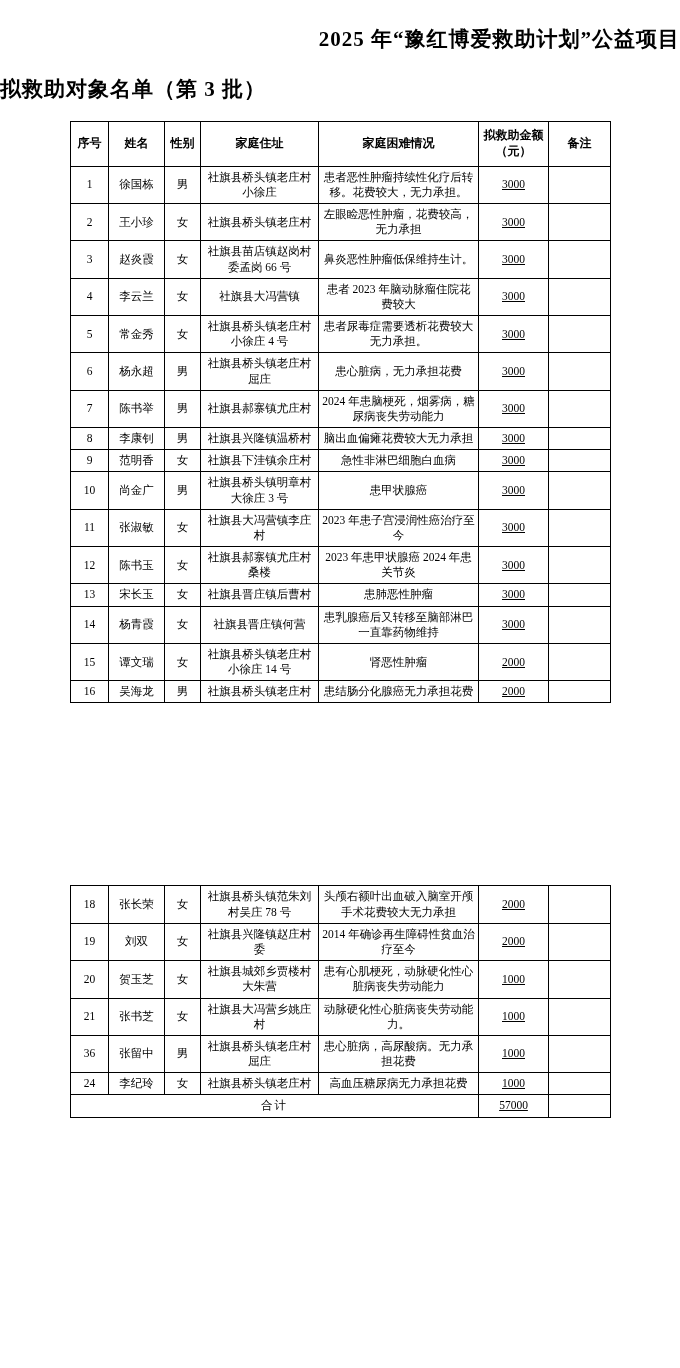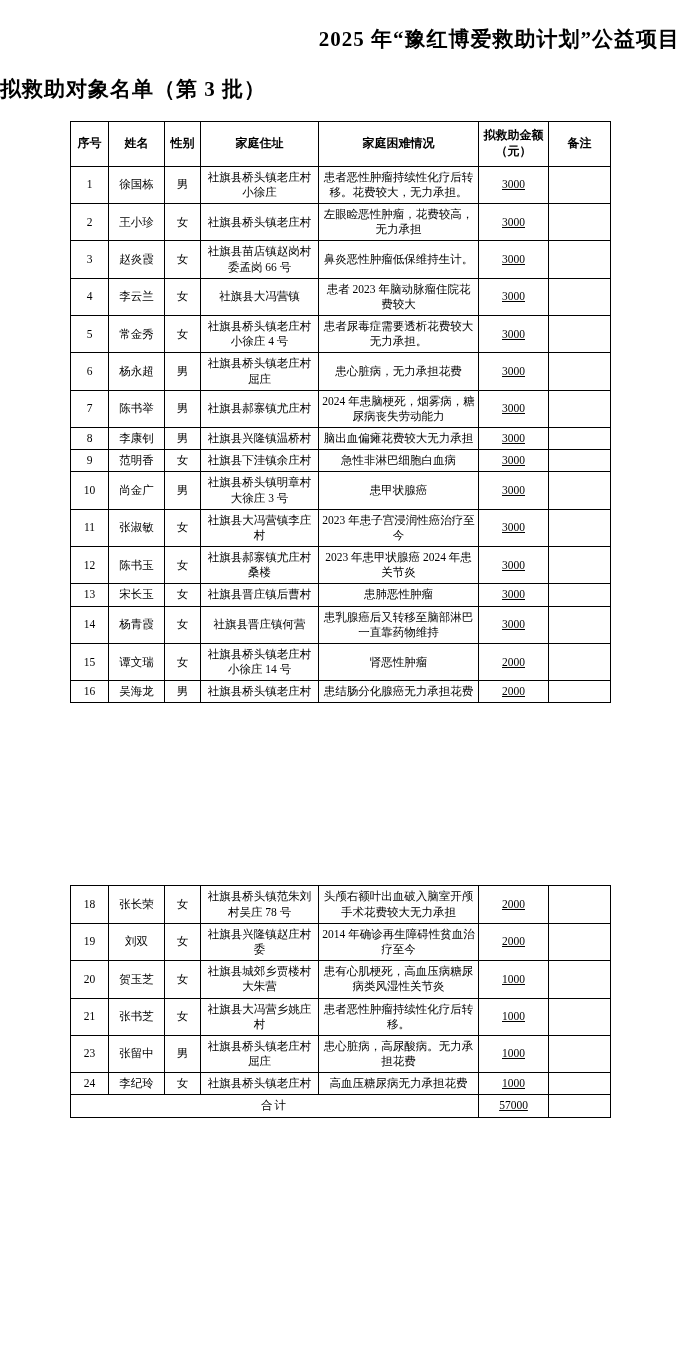--- a/index.html
+++ b/index.html
@@ -289,35 +289,35 @@
             <td>社旗县兴隆镇赵庄村委</td>
             <td>2014 年确诊再生障碍性贫血治疗至今</td>
             <td class="cell-amt">2000</td>
             <td></td>
           </tr>
         <tr>
             <td>20</td>
             <td>贺玉芝</td>
             <td>女</td>
             <td>社旗县城郊乡贾楼村大朱营</td>
-            <td>患有心肌梗死，高血压病糖尿病类风湿性关节炎</td>
+            <td>患有心肌梗死，动脉硬化性心脏病丧失劳动能力</td>
             <td class="cell-amt">1000</td>
             <td></td>
           </tr>
         <tr>
             <td>21</td>
             <td>张书芝</td>
             <td>女</td>
             <td>社旗县大冯营乡姚庄村</td>
-            <td>患者恶性肿瘤持续性化疗后转移。</td>
+            <td>动脉硬化性心脏病丧失劳动能力。</td>
             <td class="cell-amt">1000</td>
             <td></td>
           </tr>
         <tr>
-            <td>23</td>
+            <td>36</td>
             <td>张留中</td>
             <td>男</td>
             <td>社旗县桥头镇老庄村屈庄</td>
             <td>患心脏病，高尿酸病。无力承担花费</td>
             <td class="cell-amt">1000</td>
             <td></td>
           </tr>
         <tr>
             <td>24</td>
             <td>李纪玲</td>

